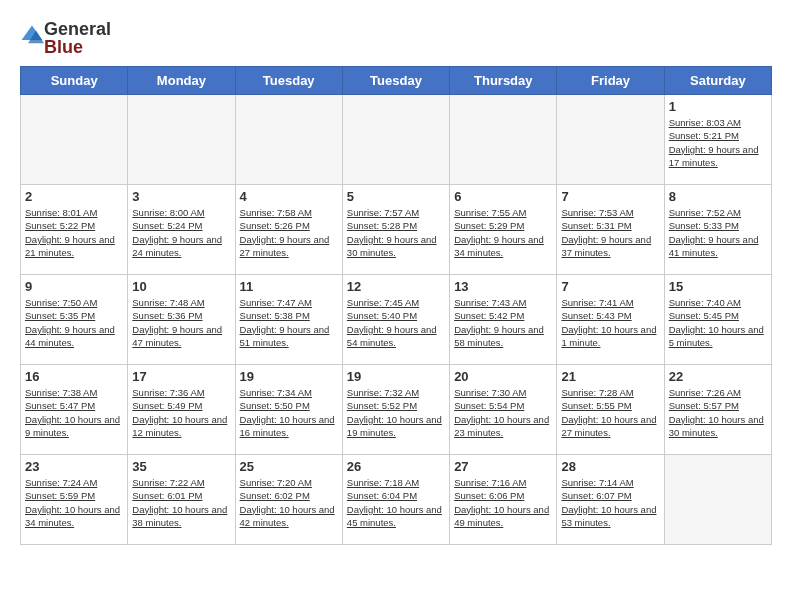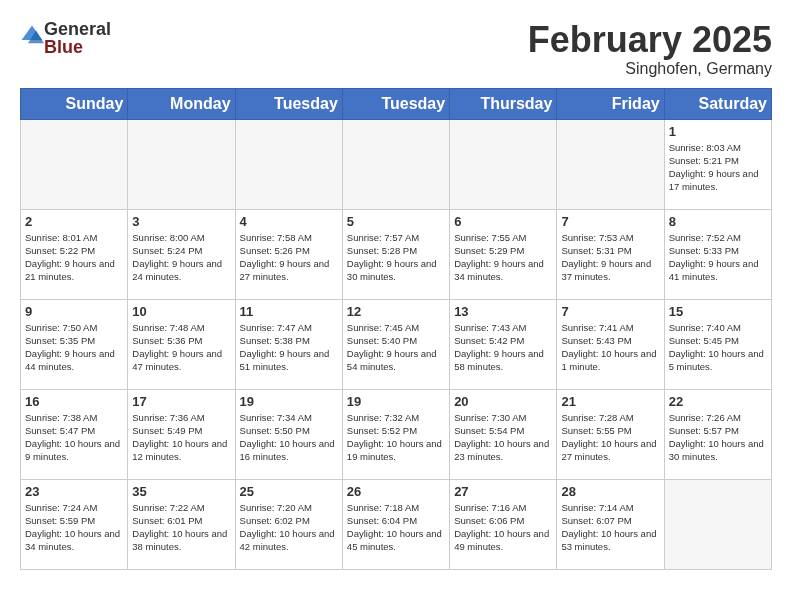--- a/index.html
+++ b/index.html
@@ -50,24 +50,24 @@
       color: #333;
     }
     .calendar {
       width: 100%;
       border-collapse: collapse;
       table-layout: fixed;
     }
     .calendar th {
       background-color: #4472c4;
       color: #fff;
-      font-size: 16px;
+      font-size: 13px;
       font-weight: bold;
       padding: 6px 4px;
-      text-align: right;
+      text-align: center;
       border: 1px solid #3a60a8;
     }
     .calendar td {
       vertical-align: top;
       border: 1px solid #ccc;
       padding: 4px;
       height: 90px;
       font-size: 10px;
       color: #333;
       background: #fff;
@@ -77,42 +77,39 @@
     }
     .day-number {
       font-size: 13px;
       font-weight: bold;
       margin-bottom: 2px;
     }
     .day-info {
       font-size: 9.5px;
       line-height: 1.4;
       color: #333;
+      text-decoration: underline;
     }
   </style>
 </head>
 <body>
 
 <div class="header-area">
   <div class="logo">
     <div>
       <svg class="logo-icon" viewBox="0 0 30 30">
         <polygon points="15,2 28,20 2,20" fill="#4a90d9"></polygon>
         <polygon points="20,8 30,24 10,24" fill="#1a5fa8" opacity="0.7"></polygon>
       </svg>
     </div>
     <div>
       <div class="logo-text-general">General</div>
       <div class="logo-text-blue">Blue</div>
     </div>
   </div>
-  <div class="title-area">
-    <div class="month-title">February 2025</div>
-    <div class="location">Singhofen, Germany</div>
-  </div>
 </div>
 
 <table class="calendar">
   <thead>
     <tr>
     <th>Sunday</th>
         <th>Monday</th>
         <th>Tuesday</th>
         <th>Tuesday</th>
         <th>Thursday</th>

